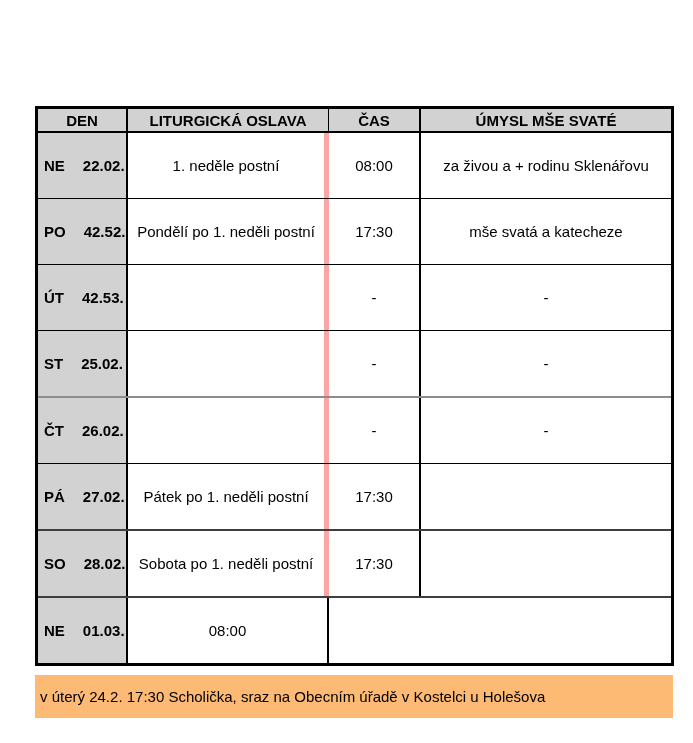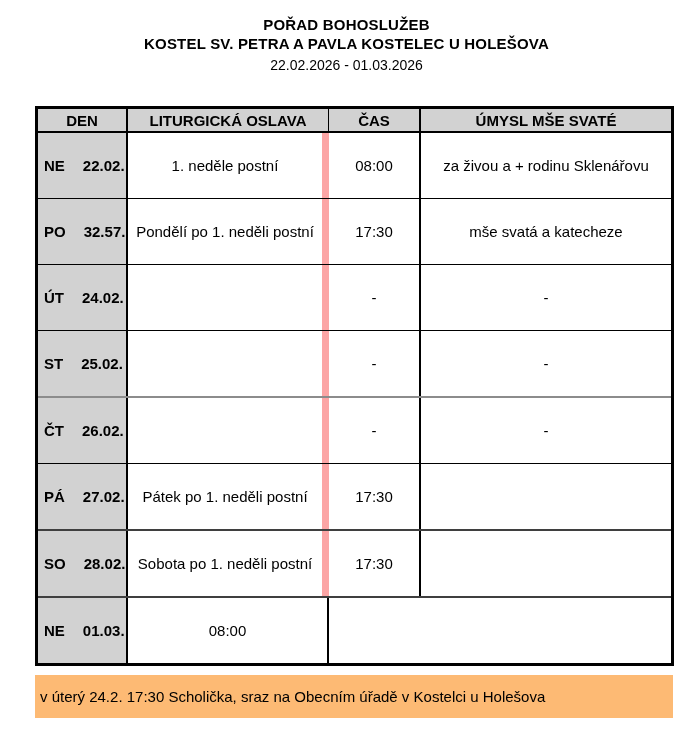--- a/index.html
+++ b/index.html
@@ -75,21 +75,21 @@
     padding-left: 6px;
     font-weight: bold;
     border-right: 2px solid #000000;
     white-space: nowrap;
   }
   .feast-cell {
     display: flex;
     align-items: center;
     justify-content: center;
     text-align: center;
-    border-right: 7px solid #fca5a5;
+    border-right: 5px solid #fca5a5;
     padding: 0 2px;
   }
   .time-cell {
     display: flex;
     align-items: center;
     justify-content: center;
     border-right: 2px solid #000000;
   }
   .intention-cell {
     display: flex;
@@ -113,25 +113,20 @@
     padding-left: 5px;
     box-sizing: border-box;
     font-size: 15px;
   }
 </style>
 </head>
 <body>
 
 <div class="page">
 
-  <div class="title-block">
-    <div class="title-line">POŘAD BOHOSLUŽEB</div>
-    <div class="title-line">KOSTEL SV. PETRA A PAVLA KOSTELEC U HOLEŠOVA</div>
-    <div class="date-line">22.02.2026 - 01.03.2026</div>
-  </div>
 
   <div class="schedule-table">
 
     <div class="t-row header-row">
       <div class="header-cell col-border-right-den">DEN</div>
       <div class="header-cell col-border-right-lit">LITURGICKÁ OSLAVA</div>
       <div class="header-cell col-border-right-cas">ČAS</div>
       <div class="header-cell">ÚMYSL MŠE SVATÉ</div>
     </div>
 
@@ -141,31 +136,31 @@
         <span>22.02.</span>
       </div>
       <div class="cell feast-cell">1. neděle postní</div>
       <div class="cell time-cell">08:00</div>
       <div class="cell intention-cell">za živou a + rodinu Sklenářovu</div>
     </div>
 
     <div class="t-row data-row">
       <div class="cell day-cell">
         <span>PO</span>
-        <span>32.57.</span>
+        <span>42.52.</span>
       </div>
       <div class="cell feast-cell">Pondělí po 1. neděli postní</div>
       <div class="cell time-cell">17:30</div>
       <div class="cell intention-cell">mše svatá a katecheze</div>
     </div>
 
     <div class="t-row data-row">
       <div class="cell day-cell">
         <span>ÚT</span>
-        <span>24.02.</span>
+        <span>42.53.</span>
       </div>
       <div class="cell feast-cell"></div>
       <div class="cell time-cell">-</div>
       <div class="cell intention-cell">-</div>
     </div>
 
     <div class="t-row data-row">
       <div class="cell day-cell">
         <span>ST</span>
         <span>25.02.</span>

